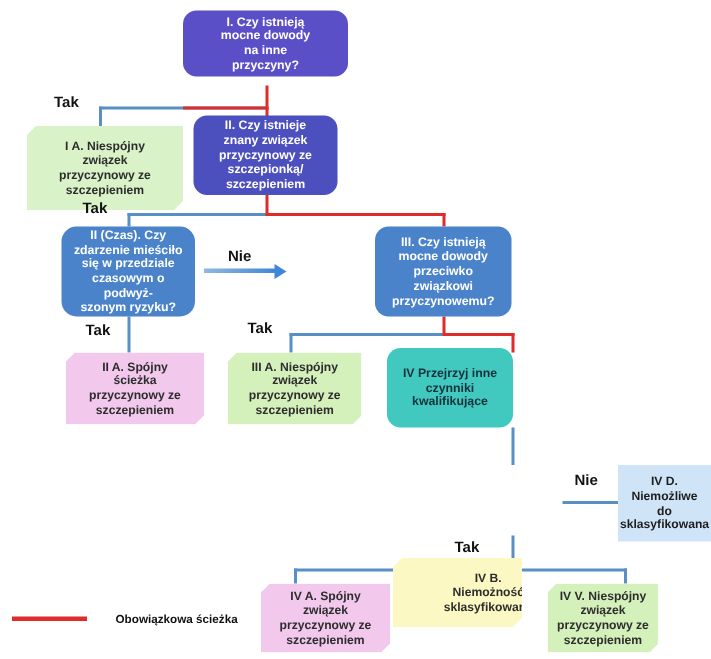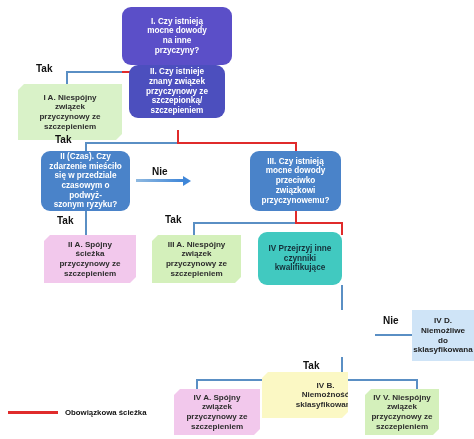--- a/index.html
+++ b/index.html
@@ -68,21 +68,21 @@
     position:absolute;height:2px;z-index:2;background:#5a8fc4;
   }
 
   
   .lbl{
     position:absolute;font-size:10px;font-weight:bold;color:#111;
     z-index:6;white-space:nowrap;
   }
 
   
-  #legend{position:absolute;left:8px;top:408px;display:flex;align-items:center;gap:7px;z-index:7;}
+  #legend{position:absolute;left:8px;top:408px;display:flex;align-items:center;gap:19px;z-index:7;}
   #legend .swatch{width:50px;height:2.6px;background:#e02b2b;display:block;}
   #legend .ltxt{font-size:7.8px;font-weight:bold;color:#111;}
 </style>
 </head>
 <body>
 
 <div id="canvas">
 
   <div class="ln v red" style="left:177px;top:57px;height:14px;"></div>
 
@@ -124,43 +124,43 @@
   <div class="ln v blu" style="left:416px;top:379px;height:10px;"></div>
 
   <div class="lbl" style="left:36px;top:63px;">Tak</div>
   <div class="lbl" style="left:55px;top:134px;">Tak</div>
   <div class="lbl" style="left:152px;top:166px;">Nie</div>
   <div class="lbl" style="left:57px;top:215px;">Tak</div>
   <div class="lbl" style="left:165px;top:214px;">Tak</div>
   <div class="lbl" style="left:383px;top:315px;">Nie</div>
   <div class="lbl" style="left:303px;top:360px;">Tak</div>
 
-  <div class="node n-purple" style="left:122px;top:7px;width:110px;height:58px;">
+  <div class="node n-purple" style="left:122px;top:7px;width:110px;height:44px;">
     <span>I. Czy istnieją
 mocne dowody
 na inne
 przyczyny?</span>
   </div>
 
   <div class="node n-green clip" style="left:18px;top:84px;width:104px;height:56px;">
     <span>I A. Niespójny
 związek
 przyczynowy ze
 szczepieniem</span>
   </div>
 
-  <div class="node n-indigo" style="left:129px;top:65px;width:96px;height:53px;">
+  <div class="node n-indigo" style="left:129px;top:77px;width:96px;height:53px;">
     <span>II. Czy istnieje
 znany związek
 przyczynowy ze
 szczepionką/
 szczepieniem</span>
   </div>
 
-  <div class="node n-blue" style="left:41px;top:151px;width:89px;height:60px;">
+  <div class="node n-blue" style="left:41px;top:151px;width:89px;height:60px;border-radius:10px;">
     <span>II (Czas). Czy
 zdarzenie mieściło
 się w przedziale
 czasowym o podwyż-
 szonym ryzyku?</span>
   </div>
 
   <div class="node n-blue" style="left:250px;top:151px;width:91px;height:60px;">
     <span>III. Czy istnieją
 mocne dowody

